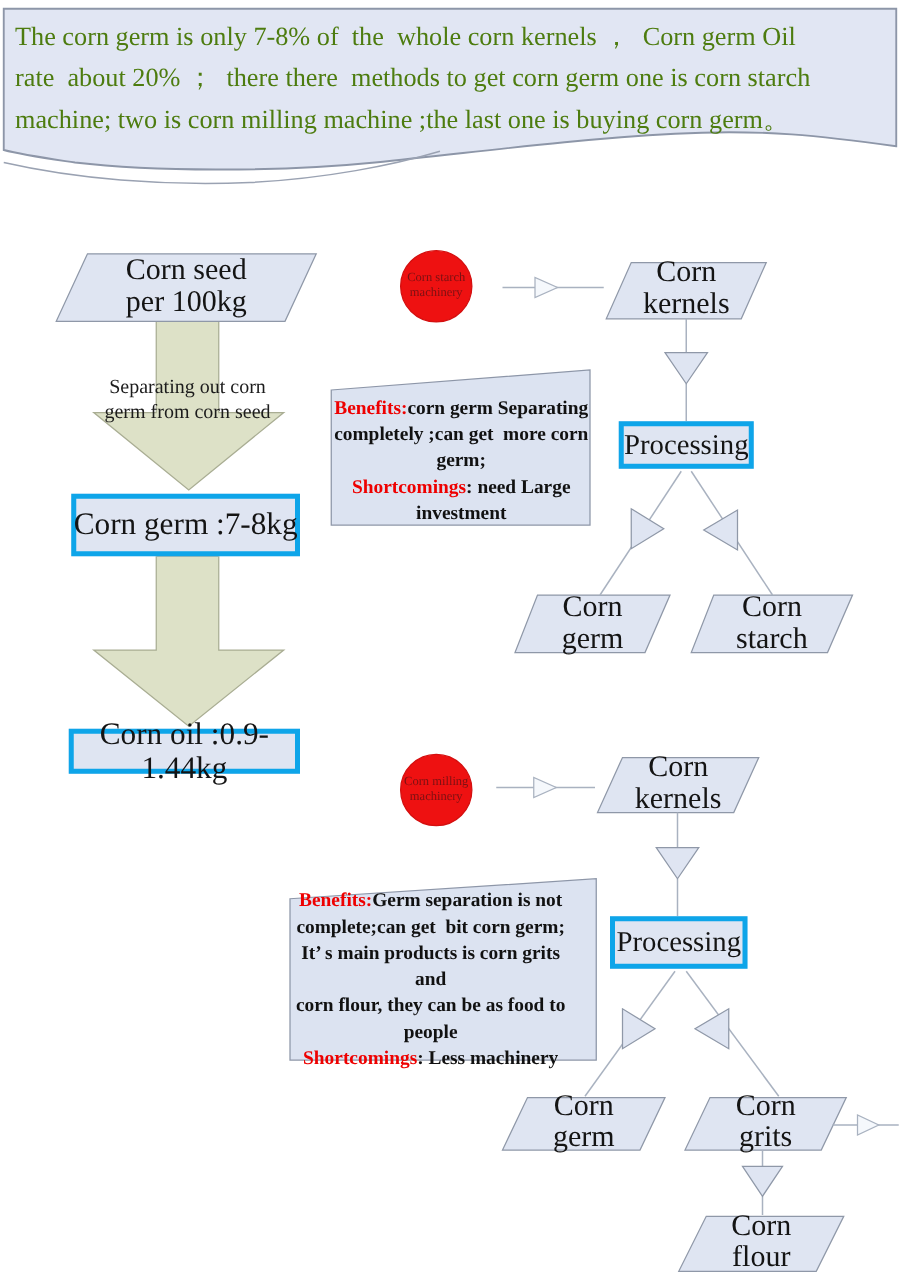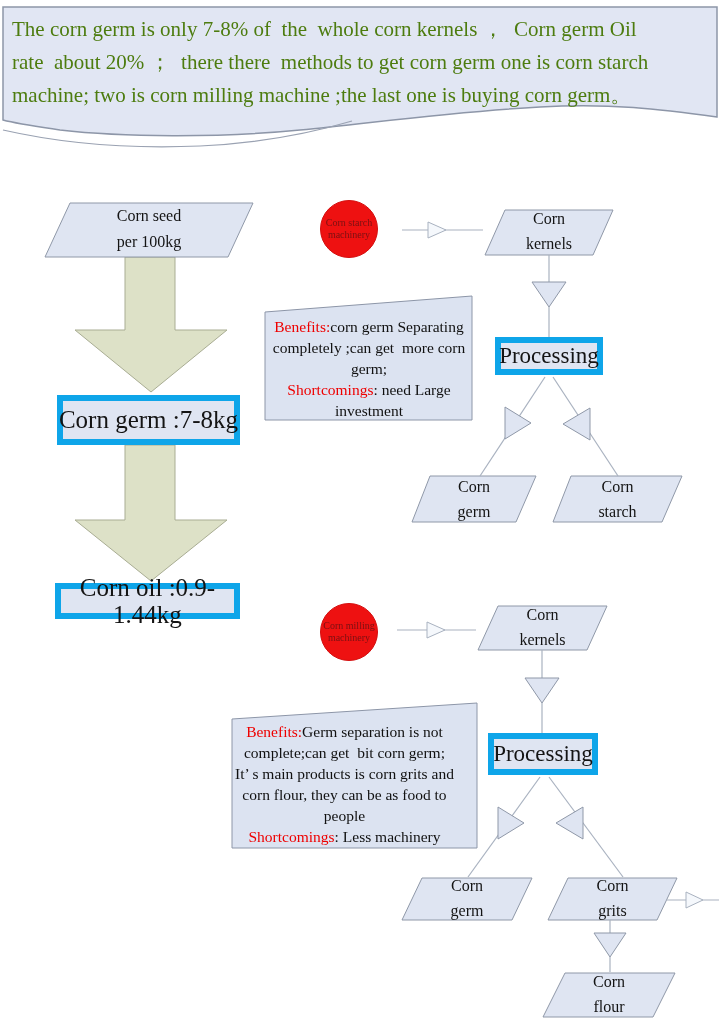--- a/index.html
+++ b/index.html
@@ -4,41 +4,41 @@
 <style>
   html,body{margin:0;padding:0;background:#ffffff;}
   #stage{
     position:relative;width:720px;height:1022px;overflow:hidden;background:#ffffff;
     font-family:"Liberation Serif","DejaVu Serif",serif;color:#141414;
   }
   #shape-layer{position:absolute;left:0;top:0;z-index:1;}
   .abs{position:absolute;z-index:2;box-sizing:border-box;}
   .nodelabel{
     display:flex;align-items:center;justify-content:center;
-    text-align:center;white-space:pre;line-height:26px;font-size:16px;
+    text-align:center;white-space:pre;line-height:26px;font-size:24px;
   }
   .rectnode{
-    background:#dfe5f2;border:6px solid #0ea5e9;
+    background:#dfe5f2;border:4px solid #0ea5e9;
     display:flex;align-items:center;justify-content:center;
     text-align:center;white-space:pre;
   }
   .steplabel{
     display:flex;align-items:center;justify-content:center;
     text-align:center;white-space:pre;font-size:16px;line-height:20px;color:#1c1c1c;
   }
   .machine{
     background:#ee1111;border:1px solid #d40f0f;border-radius:50%;
     display:flex;align-items:center;justify-content:center;
     text-align:center;white-space:pre;font-size:10px;line-height:12px;color:#7a1113;
   }
   .note{
     display:flex;align-items:center;justify-content:center;
     text-align:center;font-size:15.5px;line-height:21px;color:#111111;
   }
-  .note-inner{white-space:pre-wrap;}
+  .note-inner{white-space:pre-wrap;font-weight:bold;}
   .red{color:#ee0000;}
   .banner-text{
     font-size:21px;line-height:33px;white-space:pre;color:#4d7c0f;
   }
 </style>
 </head>
 <body>
 
 <div id="stage">
 
@@ -92,20 +92,22 @@
     <polygon points="594,933 626,933 610,957" fill="#dfe5f2" stroke="#8f98a8"></polygon>
   </svg>
 
   <div class="abs banner-text" style="left:12px;top:13px;width:700px;">The corn germ is only 7-8% of  the  whole corn kernels ，  Corn germ Oil
 rate  about 20% ；  there there  methods to get corn germ one is corn starch
 machine; two is corn milling machine ;the last one is buying corn germ。</div>
 
   <div class="abs nodelabel" style="left:45px;top:201px;width:208px;height:56px;">Corn seed
 per 100kg</div>
 
+  <div class="abs steplabel" style="left:55px;top:300px;width:190px;height:40px;">Separating out corn
+germ from corn seed</div>
 
   <div class="abs rectnode" style="left:57px;top:395px;width:183px;height:50px;font-size:25px;text-align:center;">Corn germ :7-8kg</div>
 
 
   <div class="abs rectnode" style="left:55px;top:583px;width:185px;height:36px;font-size:25px;line-height:27px;">Corn oil :0.9-
 1.44kg</div>
 
   <div class="abs machine" style="left:320px;top:200px;width:58px;height:58px;">Corn starch
 machinery</div>
   <div class="abs machine" style="left:320px;top:603px;width:58px;height:58px;">Corn milling

